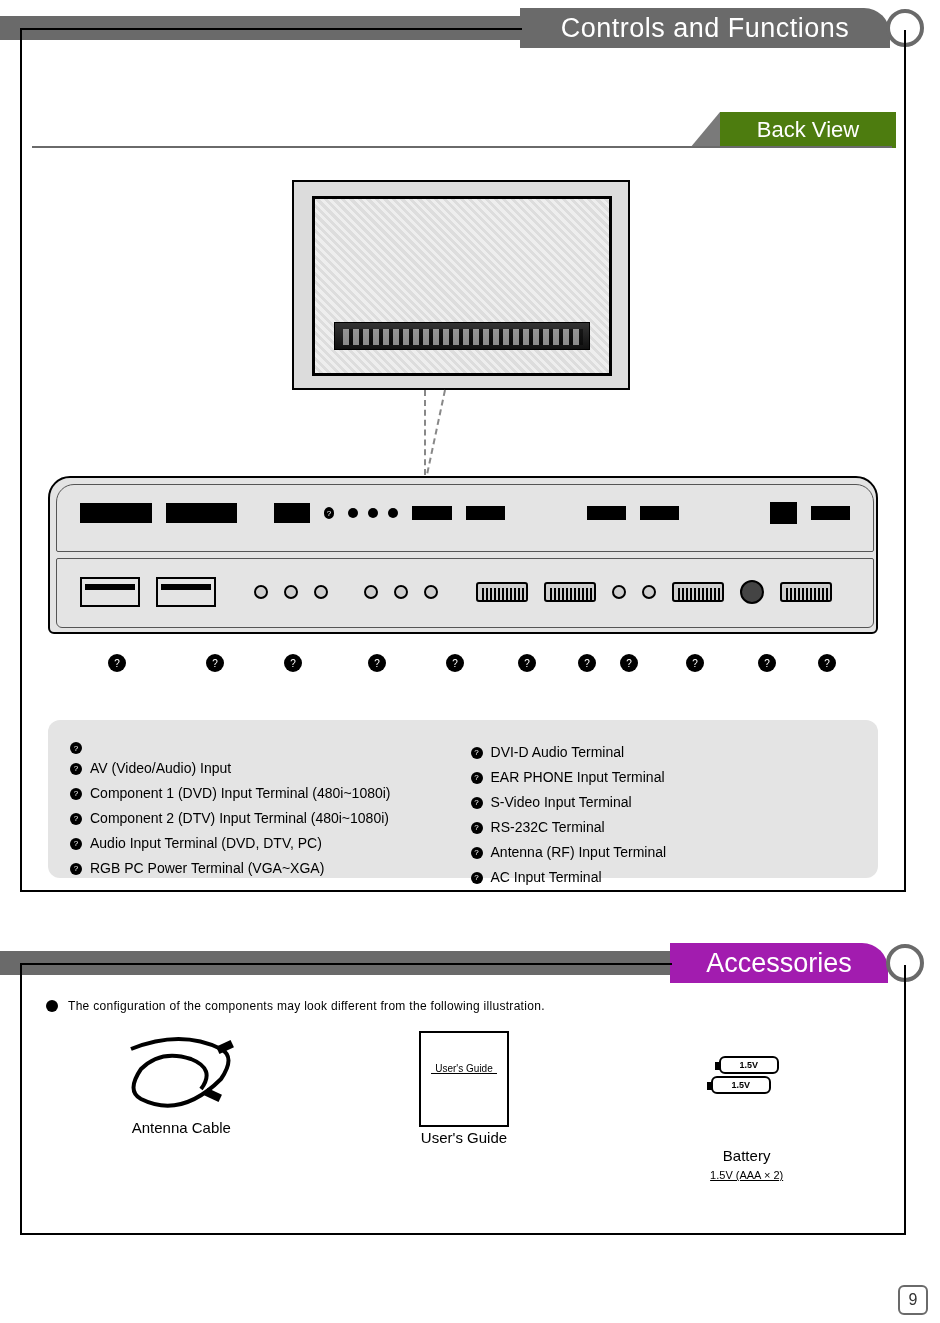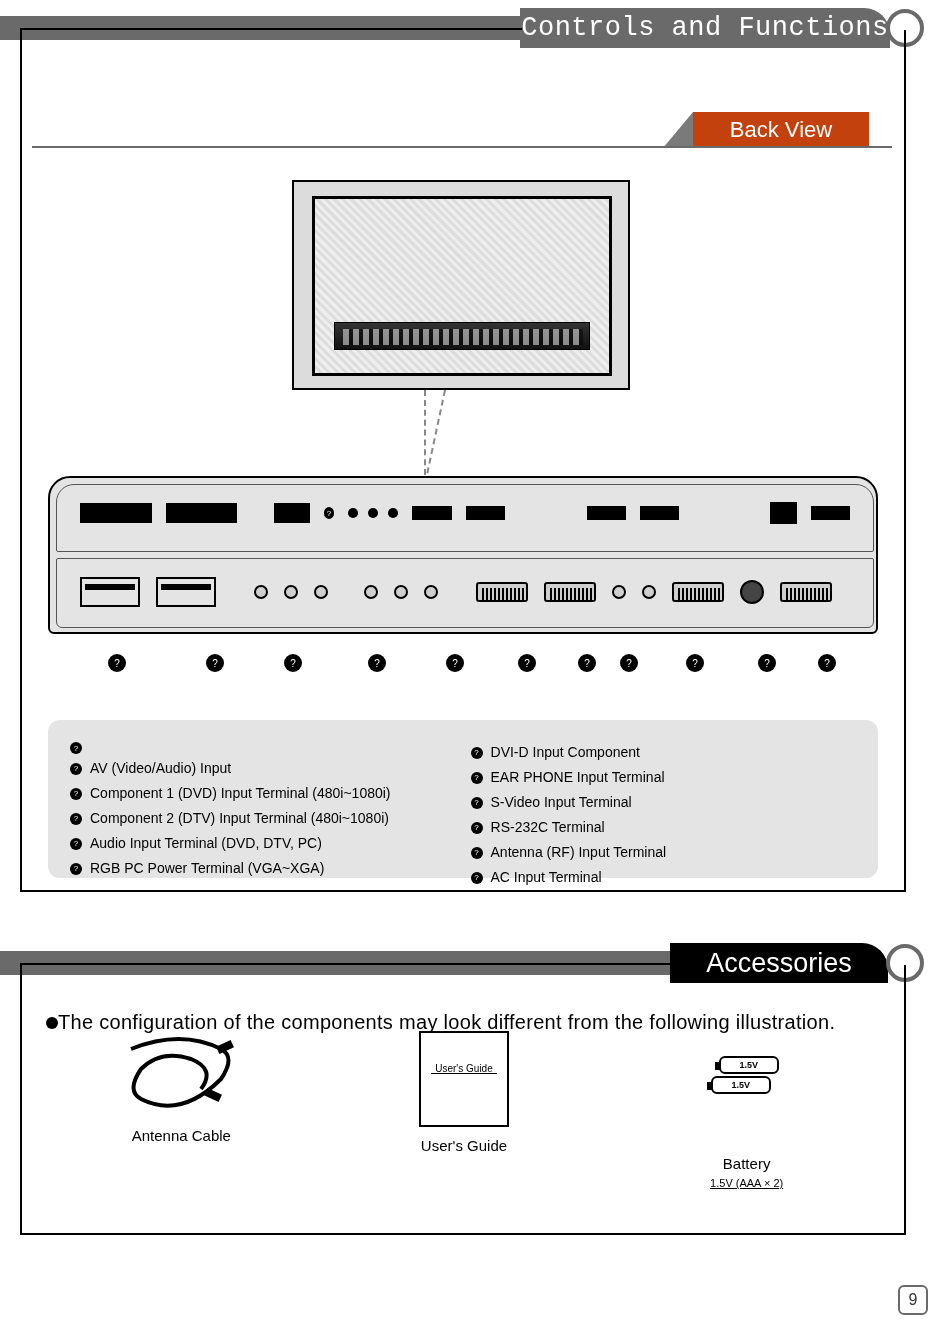--- a/index.html
+++ b/index.html
@@ -1,30 +1,30 @@
 <!DOCTYPE html>
 <html><head>
 <meta charset="utf-8">
 <style>
   * { box-sizing: border-box; margin: 0; padding: 0; }
   body { width: 940px; height: 1323px; background: #fff; font-family: Arial, Helvetica, sans-serif; position: relative; color: #000; }
 
   
   .sec1 { position: absolute; left: 0; top: 0; width: 940px; }
 
-  .s1-titlebar { position: absolute; top: 8px; left: 0; width: 940px; height: 40px; font-family: Liberation Mono, monospace; }
+  .s1-titlebar { position: absolute; top: 8px; left: 0; width: 940px; height: 40px; }
   .s1-titlebar .left-bar { position: absolute; left: 0; top: 8px; width: 520px; height: 24px; background: #6a6a6a; }
   .s1-titlebar .tab { position: absolute; left: 520px; top: 0; width: 370px; height: 40px; background: #6a6a6a; border-radius: 0 26px 0 0; display: flex; align-items: center; justify-content: center; }
   .s1-titlebar .tab span { color: #fff; font-size: 27px; letter-spacing: .5px; }
   .s1-titlebar .ring { position: absolute; left: 886px; top: 1px; width: 38px; height: 38px; border: 4px solid #6a6a6a; border-radius: 50%; background: #fff; }
 
   .s1-frame { position: absolute; left: 20px; top: 30px; width: 886px; height: 862px; border: 2px solid #000; border-top: none; }
   .s1-frame .top-left { position: absolute; left: -2px; top: -2px; width: 502px; height: 2px; background: #000; }
 
-  .backview-tab { position: absolute; left: 693px; top: 112px; width: 176px; height: 36px; background: #c2410c; display: flex; align-items: center; justify-content: center; }
+  .backview-tab { position: absolute; left: 720px; top: 112px; width: 176px; height: 36px; background: #4d7c0f; display: flex; align-items: center; justify-content: center; }
   .backview-tab:before { content:""; position:absolute; left:-30px; top:0; width:0; height:0; border-bottom:36px solid #7a7a7a; border-left:30px solid transparent; }
   .backview-tab span { color: #fff; font-size: 22px; }
   .hr-line { position: absolute; left: 32px; top: 146px; width: 860px; height: 2px; background: #6a6a6a; }
 
   
   .tv-box { position: absolute; left: 292px; top: 180px; width: 338px; height: 210px; background: #dcdcdc; border: 2px solid #000; }
   .tv-box .screen { position: absolute; left: 18px; top: 14px; width: 300px; height: 180px; background: repeating-linear-gradient(45deg,#eee,#eee 3px,#ddd 3px,#ddd 6px); border: 3px solid #000; }
   .tv-box .bar { position: absolute; left: 40px; top: 140px; width: 256px; height: 28px; background: linear-gradient(#333,#111); border:1px solid #000; }
   .tv-box .bar:before { content:""; position:absolute; left:8px; top:6px; width:240px; height:16px; background: repeating-linear-gradient(90deg,#fff,#fff 6px,#000 6px,#000 10px); opacity:.5;}
 
@@ -61,31 +61,31 @@
   .desc { position:absolute; left:48px; top:720px; width:830px; height:158px; background:#e4e4e4; border-radius:12px; padding:18px 22px; font-size:14px; }
   .desc .cols { display:flex; gap:80px; }
   .desc ul { list-style:none; }
   .desc li { display:flex; align-items:center; gap:8px; margin:4px 0; line-height:21px;}
   .desc li .dot { width:12px;height:12px;border-radius:50%;background:#000;color:#fff;font-size:8px;display:flex;align-items:center;justify-content:center;}
 
   
   .sec2 { position:absolute; left:0; top:935px; width:940px; height:330px;}
   .s2-titlebar { position:absolute; top:8px; left:0; width:940px; height:40px;}
   .s2-titlebar .left-bar { position:absolute; left:0; top:8px; width:670px; height:24px; background:#6a6a6a;}
-  .s2-titlebar .tab { position:absolute; left:670px; top:0; width:218px; height:40px; background:#000000; border-radius:0 26px 0 0; display:flex; align-items:center; justify-content:center;}
+  .s2-titlebar .tab { position:absolute; left:670px; top:0; width:218px; height:40px; background:#a21caf; border-radius:0 26px 0 0; display:flex; align-items:center; justify-content:center;}
   .s2-titlebar .tab span { color:#fff; font-size:27px;}
   .s2-titlebar .ring { position:absolute; left:886px; top:1px; width:38px;height:38px;border:4px solid #6a6a6a;border-radius:50%;background:#fff;}
   .s2-frame { position:absolute; left:20px; top:30px; width:886px; height:270px; border:2px solid #000; border-top:none;}
   .s2-frame .top-left { position:absolute; left:-2px; top:-2px; width:652px; height:2px; background:#000;}
 
-  .note { position:absolute; left:46px; top:76px; font-size:20px; letter-spacing:.3px; display:flex; align-items:center;}
+  .note { position:absolute; left:46px; top:64px; font-size:12px; letter-spacing:.3px; display:flex; gap:10px; align-items:center;}
   .note .bullet { width:12px; height:12px; border-radius:50%; background:#000;}
 
   .accrow { position:absolute; left:40px; top:94px; width:848px; height:180px; display:flex; justify-content:space-around; align-items:flex-start;}
-  .acc { width:160px; display:flex; flex-direction:column; align-items:center; gap:8px;}
+  .acc { width:160px; display:flex; flex-direction:column; align-items:center; }
   .acc .lbl { font-size:15px; text-align:center; line-height:18px; white-space:pre-line;}
   .acc .sub { font-size:11px;text-decoration:underline;}
   .thumb { width:130px; height:100px; border:0; display:flex; align-items:center; justify-content:center;}
 
   
   .cable { position:relative; width:120px; height:90px;}
   .cable svg{width:100%;height:100%;}
 
   .cord svg{width:120px;height:80px;}
 
@@ -216,21 +216,21 @@
             <span>Audio Input Terminal (DVD, DTV, PC)</span>
           </li>
         <li>
             <span class="dot">?</span>
             <span>RGB PC Power Terminal (VGA~XGA)</span>
           </li>
       </ul>
       <ul>
         <li>
             <span class="dot">?</span>
-            <span>DVI-D Input Component</span>
+            <span>DVI-D Audio Terminal</span>
           </li>
         <li>
             <span class="dot">?</span>
             <span>EAR PHONE Input Terminal</span>
           </li>
         <li>
             <span class="dot">?</span>
             <span>S-Video Input Terminal</span>
           </li>
         <li>

